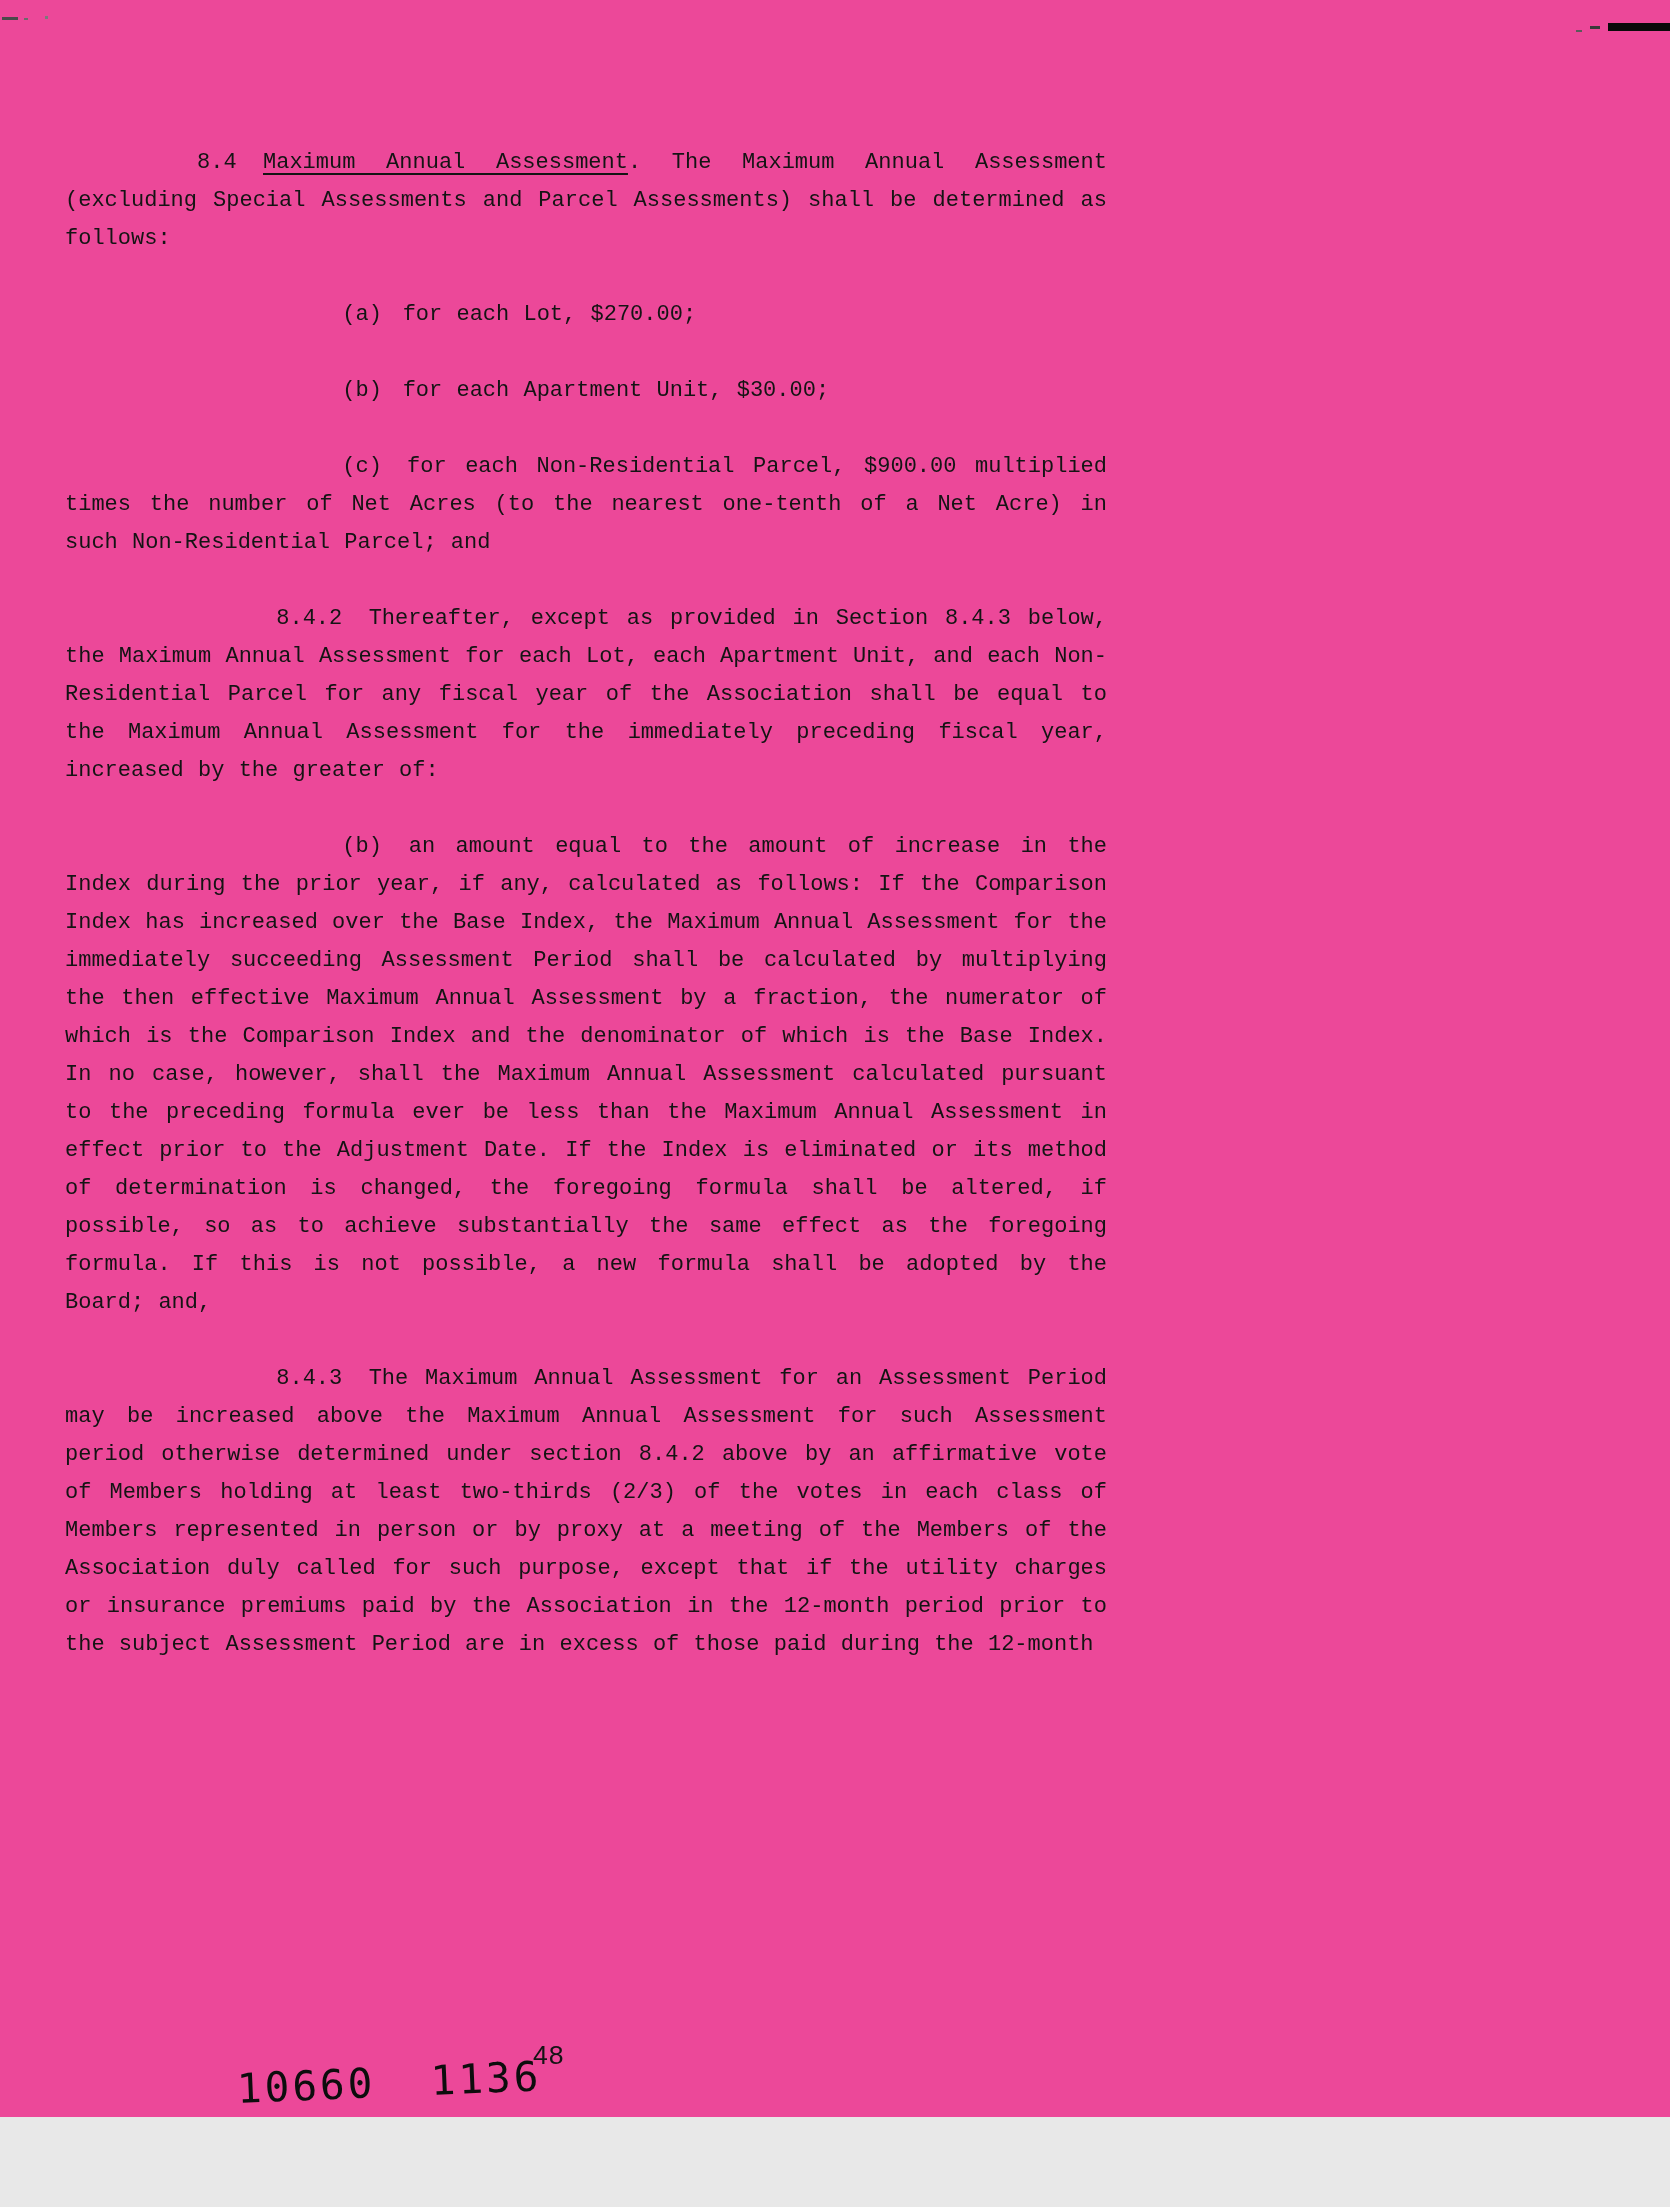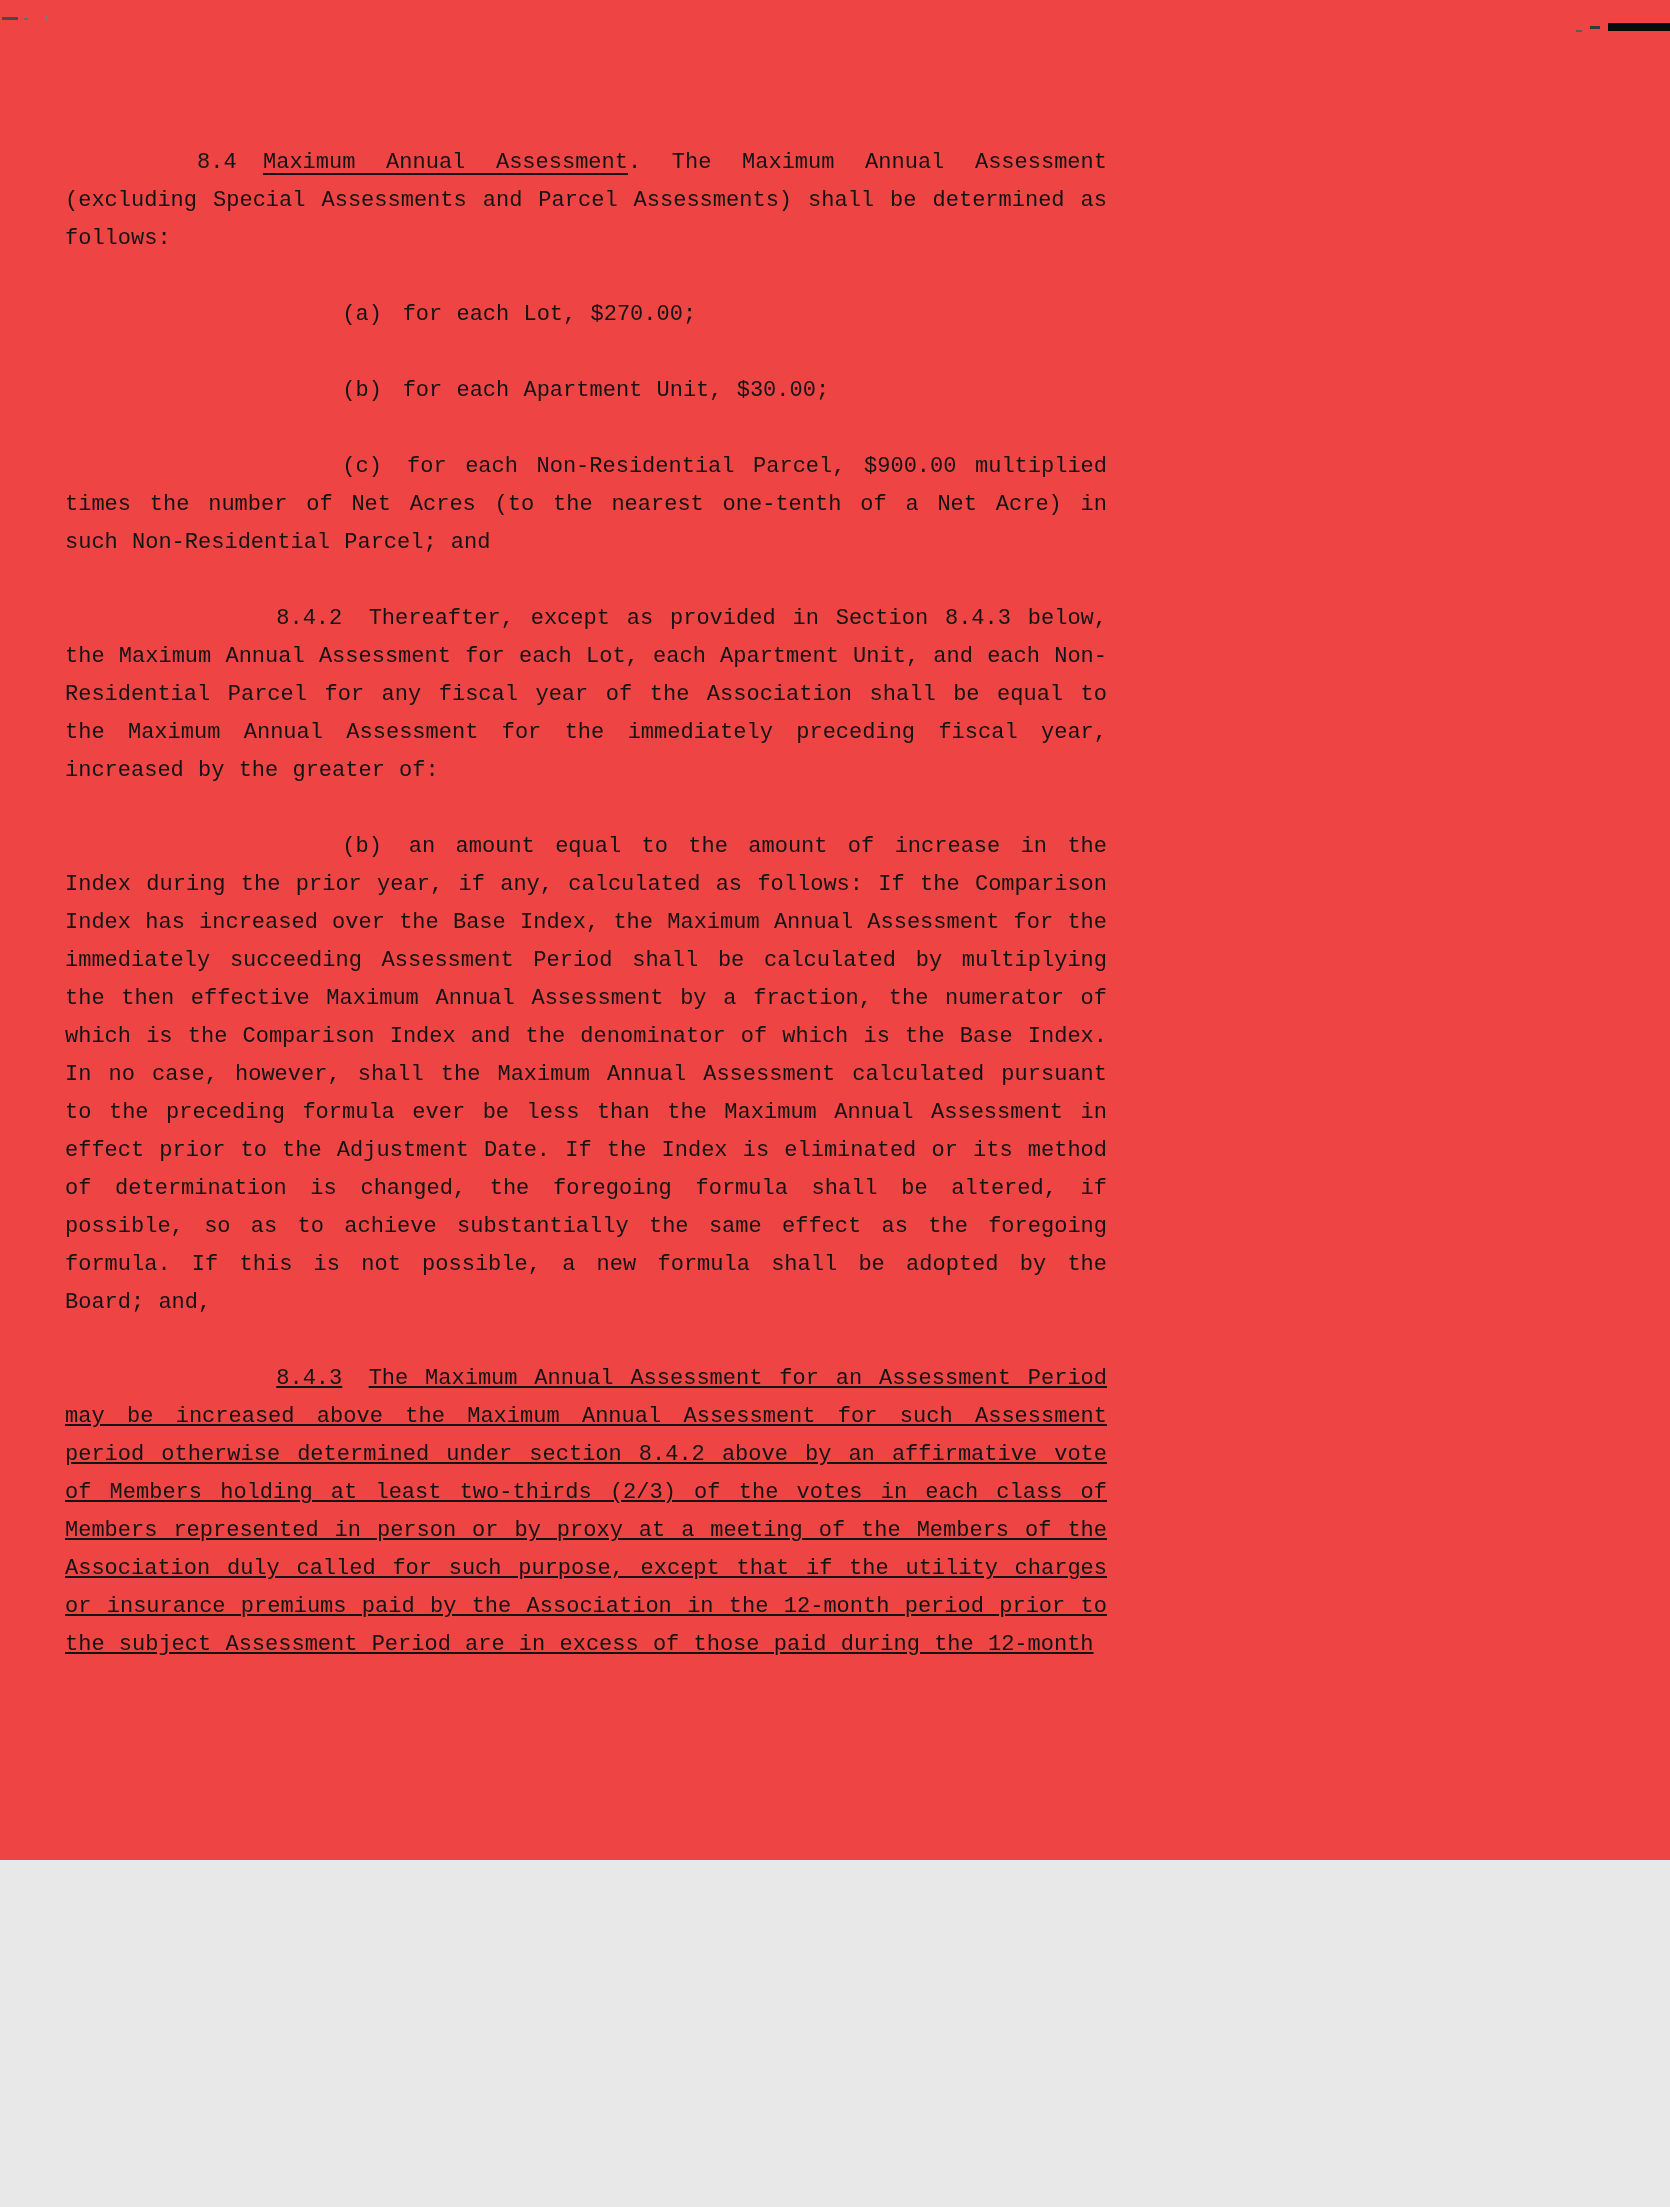--- a/index.html
+++ b/index.html
@@ -1,38 +1,38 @@
 <!DOCTYPE html>
 <html><head>
 <meta charset="utf-8">
 <style>
   html,body{margin:0;padding:0;background:#e8e8e8;}
   .page{
     position:relative;
-    width:1671px;height:1860px;
-    background:#ef4444;
+    width:1671px;height:2117px;
+    background:#ec4899;
     font-family:"Liberation Mono", monospace;
     color:#141414;
     overflow:hidden;
     margin:0 auto;
   }
   .doc{
     position:absolute;
     left:65px; top:144px;
     width:1042px;
   }
   .para{
     margin:0 0 38px 0;
     font-size:22px;
     line-height:38px;
     text-align:justify;
     letter-spacing:0;
     word-spacing:1px;
   }
-  .para:last-child{margin-bottom:15px;text-decoration:underline;}
+  .para:last-child{margin-bottom:15px;}
   .ind10{text-indent:10ch;}
   .ind16{text-indent:16ch;}
   .ind21{text-indent:21ch;}
   .secnum{margin-right:2ch;}
   .itemlabel{margin-right:0.5ch;}
   .title-underline{
     text-decoration:underline;
     text-decoration-thickness:2px;
     text-underline-offset:4.9px;
   }

